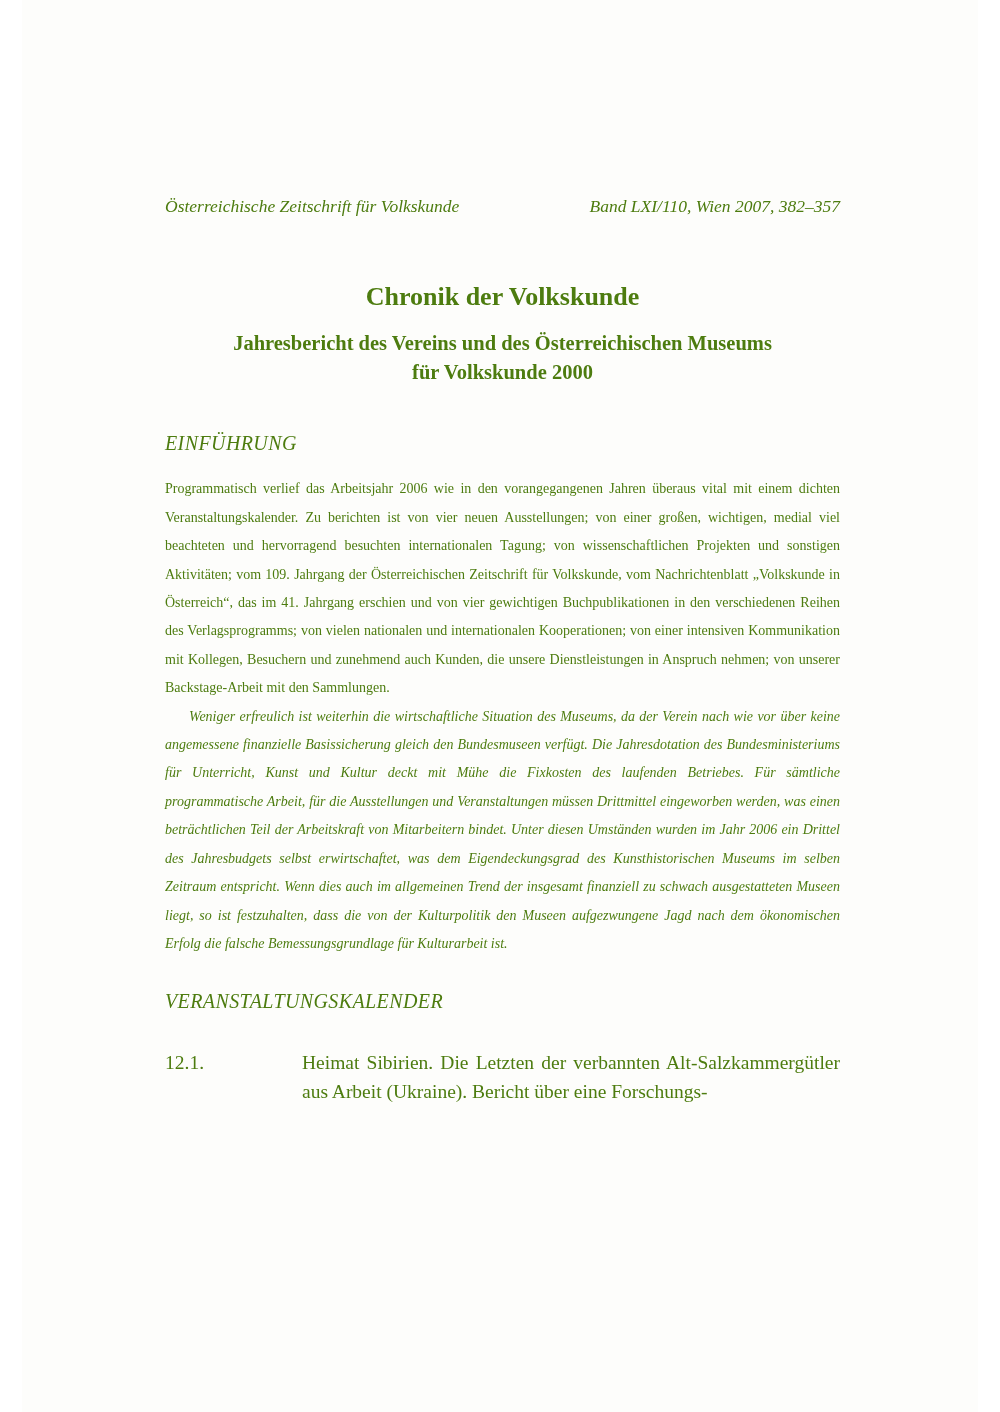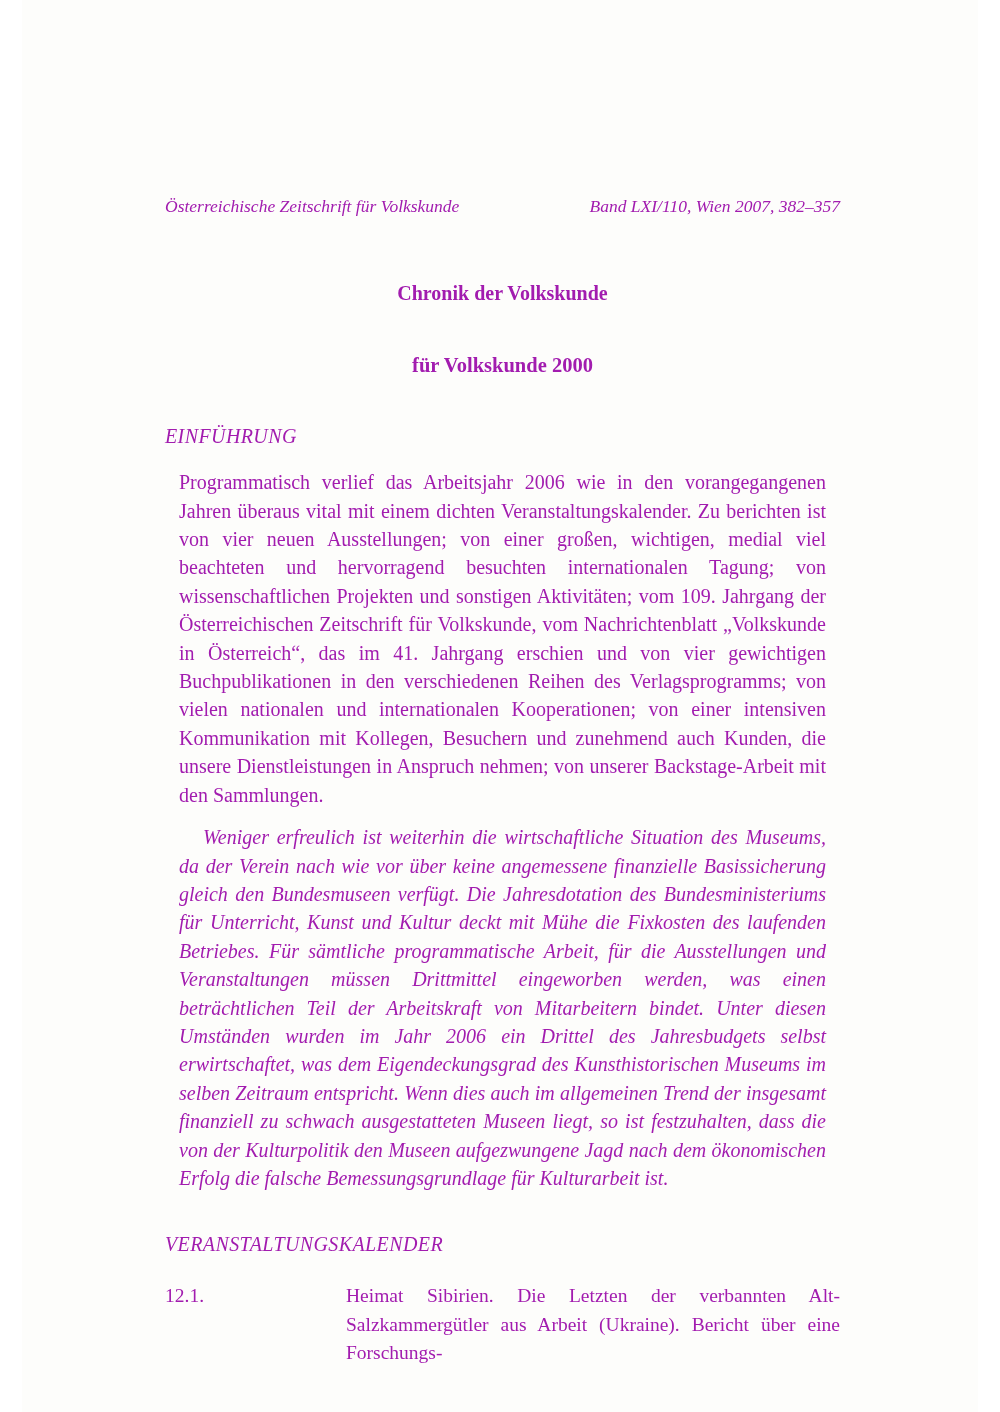--- a/index.html
+++ b/index.html
@@ -8,75 +8,74 @@
     background: #ffffff;
   }
   .page {
     width: 956px;
     height: 1412px;
     box-sizing: border-box;
     margin: 0 auto;
     background: #fdfdfb;
     padding: 196px 138px 0 143px;
     font-family: "Liberation Serif", serif;
-    color: #a21caf;
+    color: #4d7c0f;
     overflow: hidden;
   }
   .running-head {
     display: flex;
     justify-content: space-between;
     align-items: baseline;
     font-style: italic;
     font-size: 17.5px;
     line-height: 1.2;
   }
   .title {
     margin: 64px 0 0 0;
     text-align: center;
-    font-size: 20px;
+    font-size: 26px;
     font-weight: bold;
     line-height: 1.2;
   }
   .subtitle {
     margin: 17px 0 0 0;
     text-align: center;
     font-size: 20.5px;
     font-weight: bold;
     line-height: 1.42;
   }
   .section-heading {
     margin: 44px 0 0 0;
     font-style: italic;
     font-weight: normal;
     font-size: 20px;
     letter-spacing: 0.4px;
     line-height: 1.2;
   }
   .body-par {
-    margin: 14px;
+    margin: 0;
     text-align: justify;
-    font-size: 20px;
+    font-size: 14px;
     line-height: 28.4px;
   }
   .body-par.first {
     margin-top: 20px;
   }
   .body-par.indented {
     text-indent: 24px;
     font-style: italic;
   }
   .cal-heading {
-    margin-top: 40px;
+    margin-top: 31px;
   }
   .cal-entry {
     display: flex;
-    margin-top: 26px;
+    margin-top: 36px;
     font-size: 19.5px;
     line-height: 28.4px;
-    gap: 44px;
   }
   .cal-date {
     flex: 0 0 137px;
     width: 137px;
   }
   .cal-text {
     flex: 1;
     text-align: justify;
   }
 </style>
@@ -86,21 +85,21 @@
 <div class="page">
 
   <div class="running-head">
     <span>Österreichische Zeitschrift für Volkskunde</span>
     <span>Band LXI/110, Wien 2007, 382–357</span>
   </div>
 
   <h1 class="title">Chronik der Volkskunde</h1>
 
   <h2 class="subtitle">
-    <br>
+    <span>Jahresbericht des Vereins und des Österreichischen Museums</span><br>
     <span>für Volkskunde 2000</span>
   </h2>
 
   <h3 class="section-heading">EINFÜHRUNG</h3>
 
   <p class="body-par first">Programmatisch verlief das Arbeitsjahr 2006 wie in den vorangegangenen Jahren überaus vital mit einem dichten Veranstaltungskalender. Zu berichten ist von vier neuen Ausstellungen; von einer großen, wichtigen, medial viel beachteten und hervorragend besuchten internationalen Tagung; von wissenschaftlichen Projekten und sonstigen Aktivitäten; vom 109. Jahrgang der Österreichischen Zeitschrift für Volkskunde, vom Nachrichtenblatt „Volkskunde in Österreich“, das im 41. Jahrgang erschien und von vier gewichtigen Buchpublikationen in den verschiedenen Reihen des Verlagsprogramms; von vielen nationalen und internationalen Kooperationen; von einer intensiven Kommunikation mit Kollegen, Besuchern und zunehmend auch Kunden, die unsere Dienstleistungen in Anspruch nehmen; von unserer Backstage-Arbeit mit den Sammlungen.</p>
 
   <p class="body-par indented">Weniger erfreulich ist weiterhin die wirtschaftliche Situation des Museums, da der Verein nach wie vor über keine angemessene finanzielle Basissicherung gleich den Bundesmuseen verfügt. Die Jahresdotation des Bundesministeriums für Unterricht, Kunst und Kultur deckt mit Mühe die Fixkosten des laufenden Betriebes. Für sämtliche programmatische Arbeit, für die Ausstellungen und Veranstaltungen müssen Drittmittel eingeworben werden, was einen beträchtlichen Teil der Arbeitskraft von Mitarbeitern bindet. Unter diesen Umständen wurden im Jahr 2006 ein Drittel des Jahresbudgets selbst erwirtschaftet, was dem Eigendeckungsgrad des Kunsthistorischen Museums im selben Zeitraum entspricht. Wenn dies auch im allgemeinen Trend der insgesamt finanziell zu schwach ausgestatteten Museen liegt, so ist festzuhalten, dass die von der Kulturpolitik den Museen aufgezwungene Jagd nach dem ökonomischen Erfolg die falsche Bemessungsgrundlage für Kulturarbeit ist.</p>
 
   <h3 class="section-heading cal-heading">VERANSTALTUNGSKALENDER</h3>

